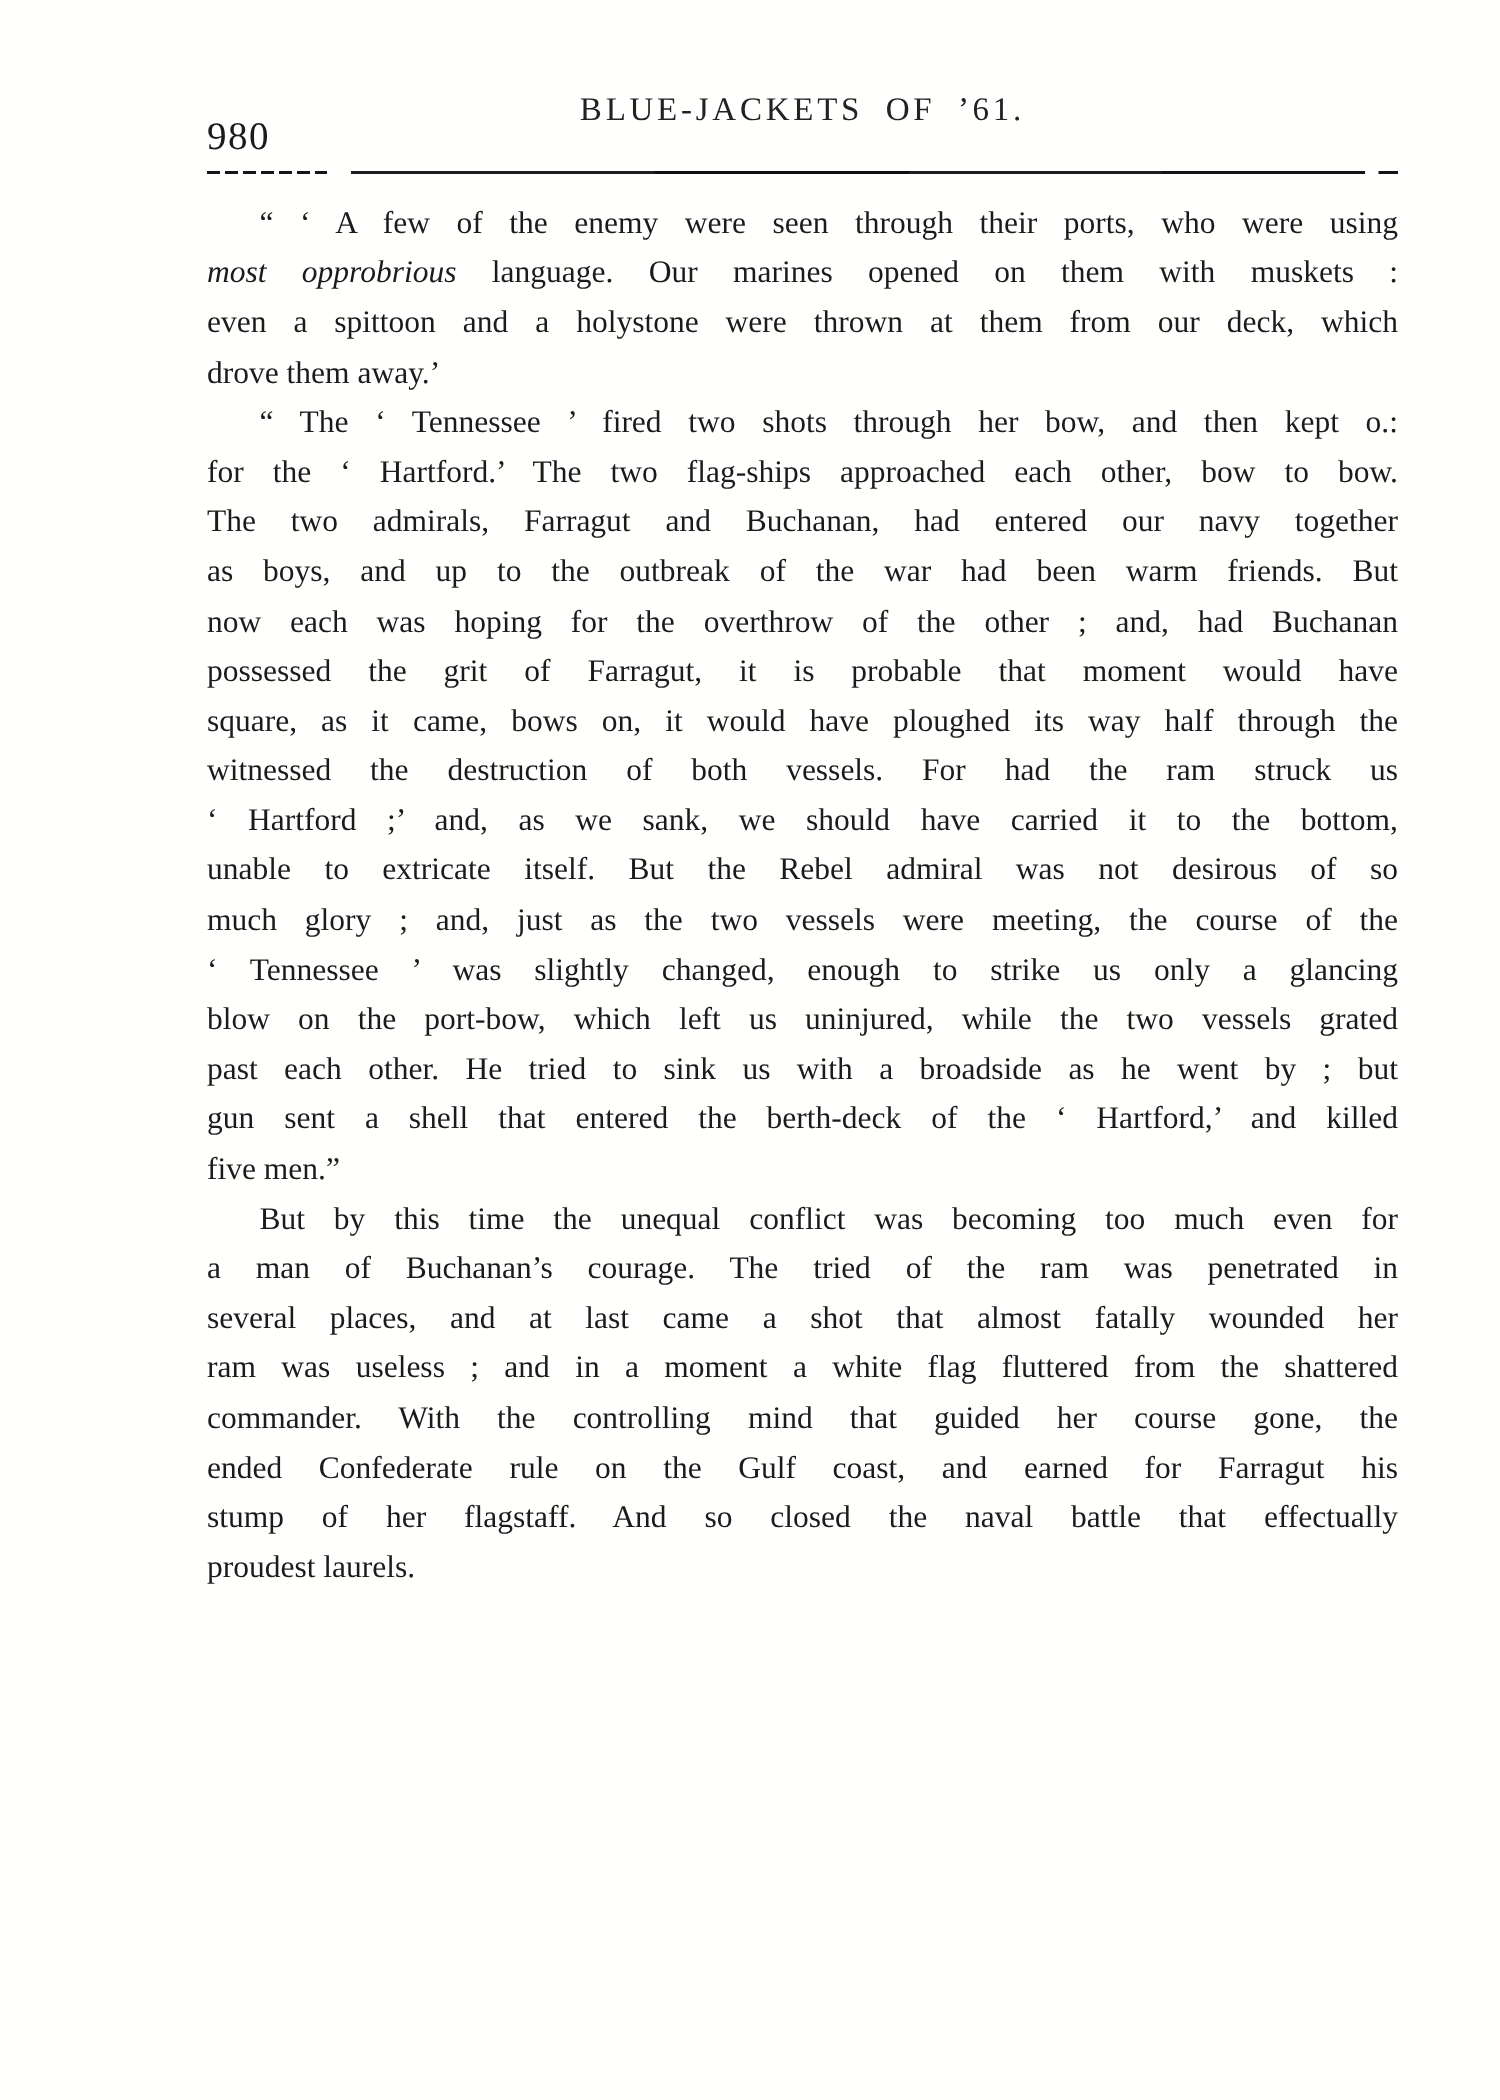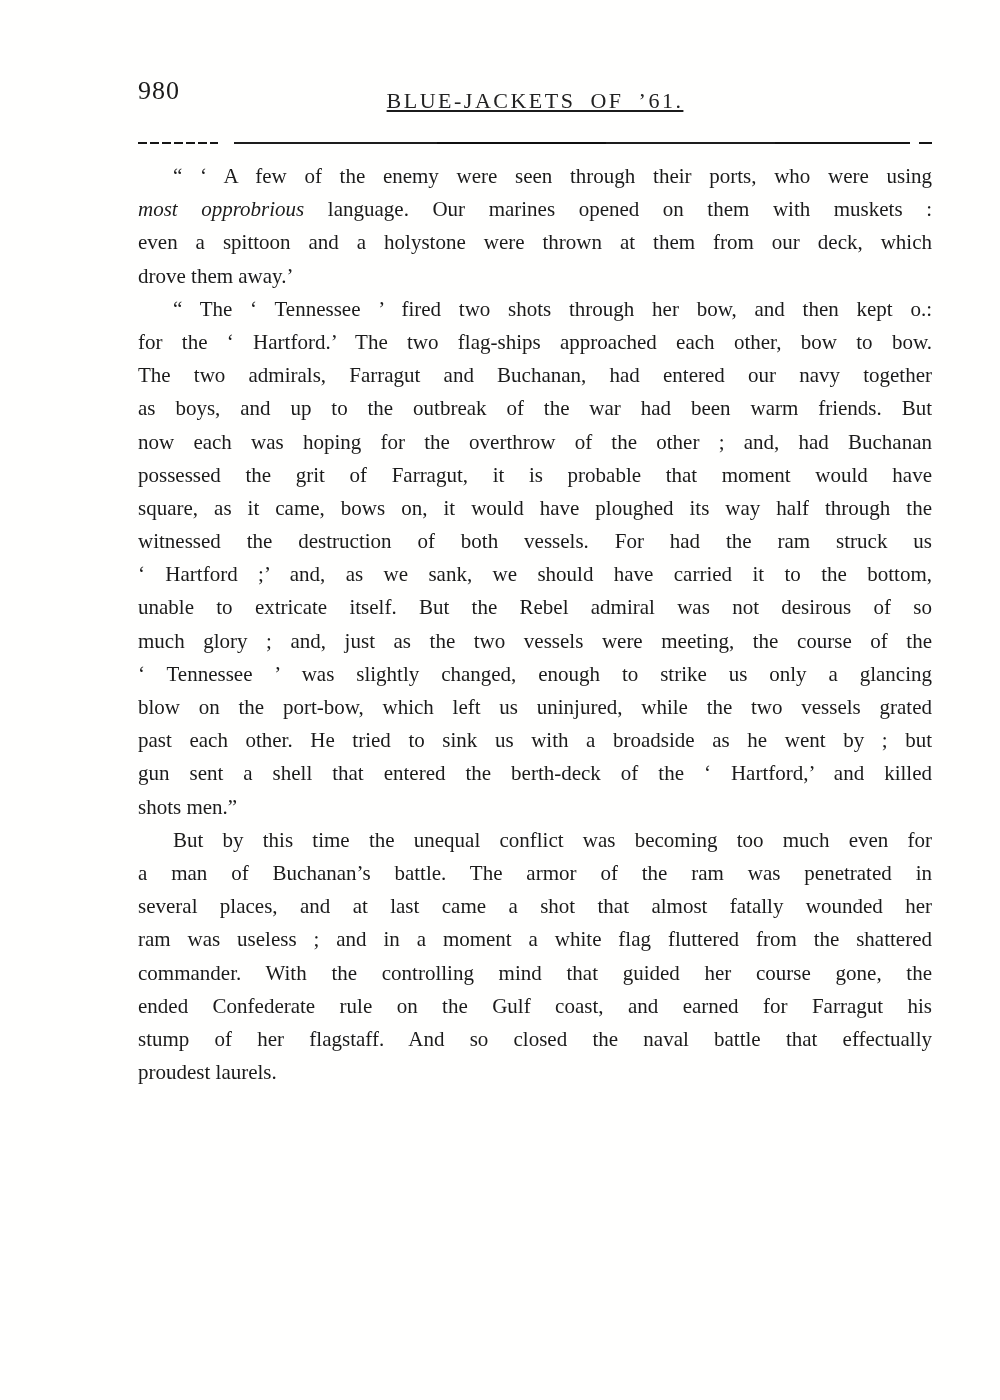--- a/index.html
+++ b/index.html
@@ -22,23 +22,22 @@
     height: 1400px;
     background: #fffffe;
   }
   .text-block {
     position: relative;
     width: 794px;
     margin-left: 138px;
   }
   .page-header {
     position: relative;
-    padding-top: 88px;
+    padding-top: 60px;
     height: 34px;
-    text-decoration: underline;
   }
   .page-number {
     position: absolute;
     left: 0;
     top: 76px;
     font-size: 26px;
     letter-spacing: 1px;
     font-variant-numeric: oldstyle-nums;
   }
   .running-title {
@@ -126,23 +125,23 @@
         <div class="line"><span>possessed the grit of Farragut, it is probable that moment would have</span></div>
         <div class="line"><span>square, as it came, bows on, it would have ploughed its way half through the</span></div>
         <div class="line"><span>witnessed the destruction of both vessels.  For had the ram struck us</span></div>
         <div class="line"><span>‘ Hartford ;’ and, as we sank, we should have carried it to the bottom,</span></div>
         <div class="line"><span>unable to extricate itself.  But the Rebel admiral was not desirous of so</span></div>
         <div class="line"><span>much glory ; and, just as the two vessels were meeting, the course of the</span></div>
         <div class="line"><span>‘ Tennessee ’ was slightly changed, enough to strike us only a glancing</span></div>
         <div class="line"><span>blow on the port-bow, which left us uninjured, while the two vessels grated</span></div>
         <div class="line"><span>past each other.  He tried to sink us with a broadside as he went by ; but</span></div>
         <div class="line"><span>gun sent a shell that entered the berth-deck of the ‘ Hartford,’ and killed</span></div>
-        <div class="line last"><span>shots men.”</span></div>
+        <div class="line last"><span>five men.”</span></div>
         <div class="line first"><span>But by this time the unequal conflict was becoming too much even for</span></div>
-        <div class="line"><span>a man of Buchanan’s battle.  The armor of the ram was penetrated in</span></div>
+        <div class="line"><span>a man of Buchanan’s courage.  The tried of the ram was penetrated in</span></div>
         <div class="line"><span>several places, and at last came a shot that almost fatally wounded her</span></div>
         <div class="line"><span>ram was useless ; and in a moment a white flag fluttered from the  shattered</span></div>
         <div class="line"><span>commander.  With the controlling mind that guided her course gone, the</span></div>
         <div class="line"><span>ended Confederate rule on the Gulf coast, and earned for Farragut his</span></div>
         <div class="line"><span>stump of her flagstaff.  And so closed the naval battle that effectually</span></div>
         <div class="line last"><span>proudest laurels.</span></div>
       </div>
 
   </div>
 </div>

